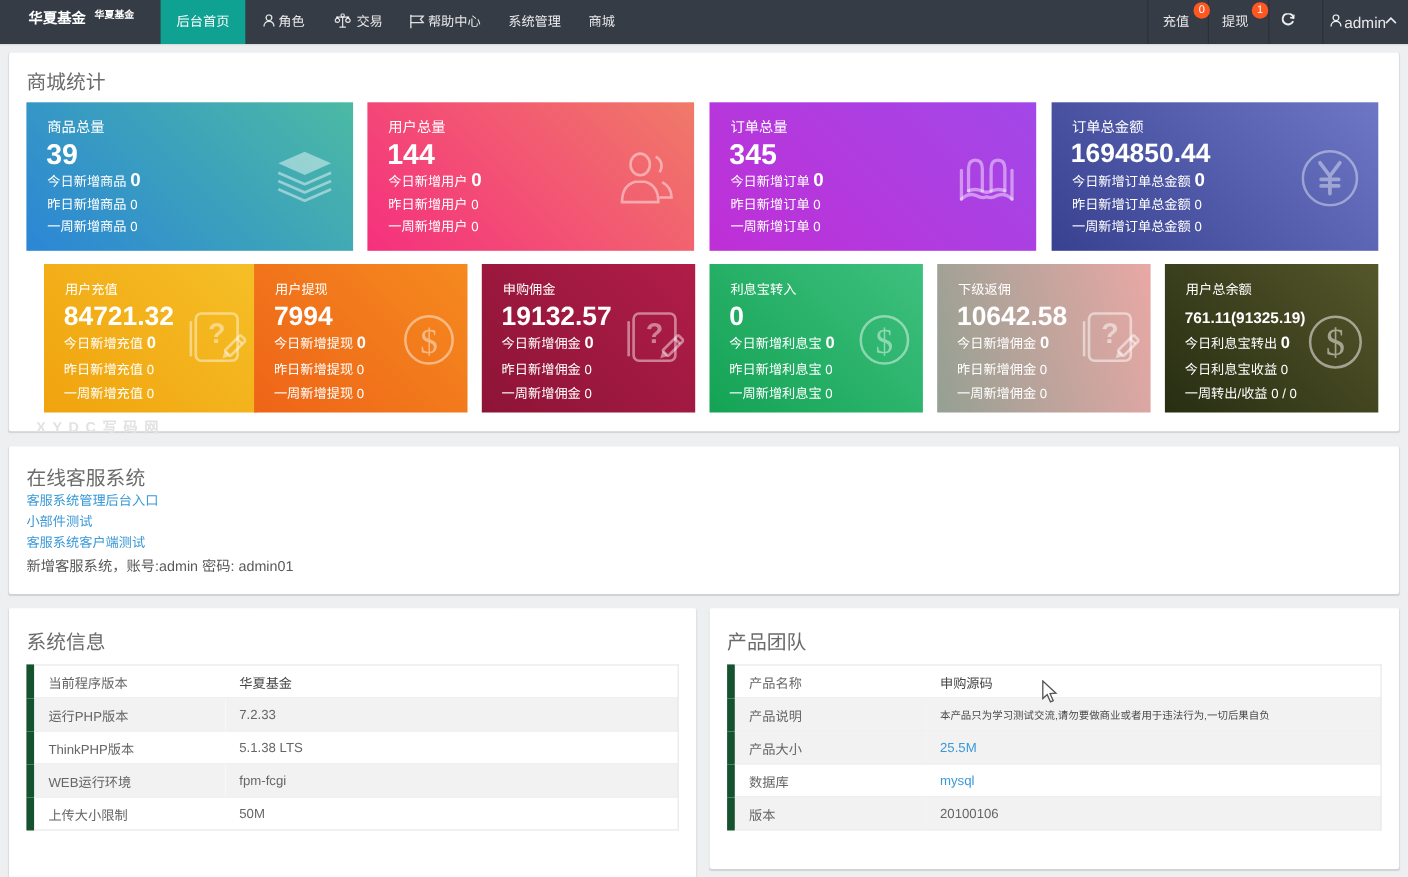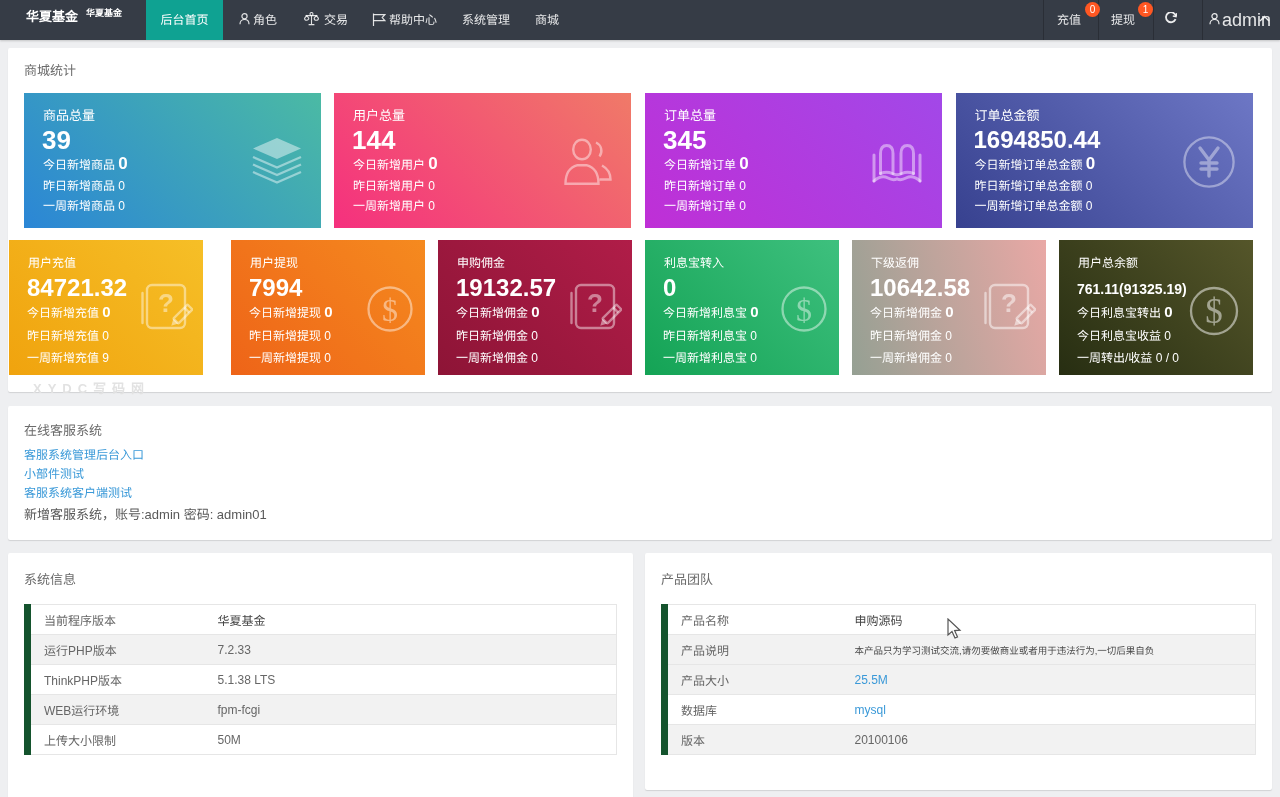--- a/index.html
+++ b/index.html
@@ -15,21 +15,21 @@
 #tabactive { position:absolute; left:146px; top:0; width:77px; height:40px; background:#0fa292; color:#fff; font-size:12px; text-align:center; line-height:40px;}
 .sep { position:absolute; top:0; width:1px; height:40px; background:rgba(0,0,0,.22); }
 .badge { position:absolute; background:#ff5722; color:#fff; font-size:10px; width:15px; height:15px; border-radius:8px; text-align:center; line-height:15px; z-index:6;}
 .nicon { position:absolute; }
 
 .panel { position:absolute; background:#fff; border-radius:2px; box-shadow:0 1px 1px rgba(0,0,0,.12); }
 #p1 { left:8px; top:48px; width:1264px; height:344px; }
 #p2 { left:8px; top:406px; width:1264px; height:134px; }
 #p3 { left:8px; top:553px; width:625px; height:400px; }
 #p4 { left:645px; top:553px; width:627px; height:237px; }
-.ptitle { position:absolute; color:#6b6b6b; font-size:13px; z-index:2;}
+.ptitle { position:absolute; color:#6b6b6b; font-size:18px; z-index:2;}
 
 .card { position:absolute; color:#fff; overflow:hidden; z-index:2;}
 .bcard { width:297px; height:135px; top:93px; }
 .scard { width:194px; height:135px; top:240px; }
 .card .tt { position:absolute; left:19px; top:12px; font-size:13px; }
 .bcard .num { position:absolute; left:18px; top:124px; font-size:26px; font-weight:bold; line-height:0;}
 .bcard .l1 { position:absolute; left:19px; top:61px; font-size:12px; line-height:20px;}
 .bcard .l2 { position:absolute; left:19px; top:83px; font-size:12px; line-height:20px;}
 .bcard .l3 { position:absolute; left:19px; top:103px; font-size:12px; line-height:20px;}
 .scard .tt { font-size:12px; top:13px; }
@@ -85,21 +85,21 @@
   <div class="navitem" style="left:1111px;">提现</div>
   <div class="badge" style="left:1138px; top:2px;">1</div>
   <svg class="nicon" style="left:1165px;top:12px;" width="12" height="12" viewBox="0 0 12 12" fill="none" stroke="rgba(255,255,255,.9)" stroke-width="1.8">
       <path d="M10.6 7.2 A5 5 0 1 1 10.9 4.2"></path>
       <path d="M11.6 1.2 L11.1 4.6 L7.8 4.0" fill="none" stroke-width="1.4"></path>
     </svg>
   <svg class="nicon" style="left:1209px;top:13px;" width="11" height="12" viewBox="0 0 11 12" fill="none" stroke="rgba(255,255,255,.9)" stroke-width="1.2">
       <circle cx="5.5" cy="3.2" r="2.6"></circle>
       <path d="M1 11.2 C1 7.8 3 6.5 5.5 6.5 C8 6.5 10 7.8 10 11.2"></path>
     </svg>
-  <div class="navitem" style="left:1222px; font-size:18px;">admin</div>
+  <div class="navitem" style="left:1222px; font-size:14px;">admin</div>
   <svg class="nicon" style="left:1259px;top:15px;" width="11" height="7" viewBox="0 0 11 7" fill="none" stroke="rgba(255,255,255,.9)" stroke-width="1.4">
       <path d="M1 6 L5.5 1.5 L10 6"></path>
     </svg>
 </div>
 
 <div class="panel" id="p1"></div>
 <div class="ptitle" style="left:24px; top:60px;">商城统计</div>
 <div id="wm">XYDC写码网</div>
 
 <div class="card bcard" style="left:24px; background:linear-gradient(45deg,#2b86d6,#4bbaa4);">
@@ -156,26 +156,26 @@
   <div class="l2">昨日新增订单总金额 0</div>
   <div class="l3">一周新增订单总金额 0</div>
   <svg class="cicon" style="left:227px;top:43px;" width="52" height="52" viewBox="0 0 52 52">
     <g fill="none" stroke="rgba(255,255,255,.4)" stroke-width="2.3" stroke-linecap="round">
       <circle cx="26" cy="26" r="24.6"></circle>
       <path d="M17 12 L26 24 L35 12 M26 24 L26 40 M18 27 L34 27 M18 33 L34 33" stroke-width="3.4"></path>
     </g>
   </svg>
 </div>
 
-<div class="card scard" style="left:9px; background:linear-gradient(45deg,#f0a30e,#f6bf27);">
+<div class="card scard" style="left:40px; background:linear-gradient(45deg,#f0a30e,#f6bf27);">
   <div class="tt">用户充值</div>
     <div class="num">84721.32</div>
   <div class="l1">今日新增充值 <span class="s0">0</span></div>
   <div class="l2">昨日新增充值 0</div>
-  <div class="l3">一周新增充值 9</div>
+  <div class="l3">一周新增充值 0</div>
   <svg class="cicon pic" style="left:132px;top:41px;" width="52" height="54" viewBox="-6 0 52 54">
     <g fill="none" stroke="rgba(255,255,255,.45)" stroke-width="2.4">
       <path d="M0 9 a5 5 0 0 1 5 -5 L33 4 a5 5 0 0 1 5 5 L38 42 a5 5 0 0 1 -5 5 L5 47 a5 5 0 0 1 -5 -5 Z"></path>
         <path d="M-4.5 12 L-4.5 42" stroke-linecap="round"></path>
       <text x="19" y="31" fill="rgba(255,255,255,.45)" stroke="none" font-size="26" font-weight="bold" text-anchor="middle" font-family="Liberation Sans">?</text>
       <g transform="translate(43,26) rotate(45)">
         <rect x="-3.5" y="0" width="7" height="20" rx="1"></rect>
         <path d="M-3.5 20 L0 26.5 L3.5 20 Z" fill="rgba(255,255,255,.45)" stroke="none"></path>
         <path d="M-3.5 4.5 L3.5 4.5"></path>
       </g>

